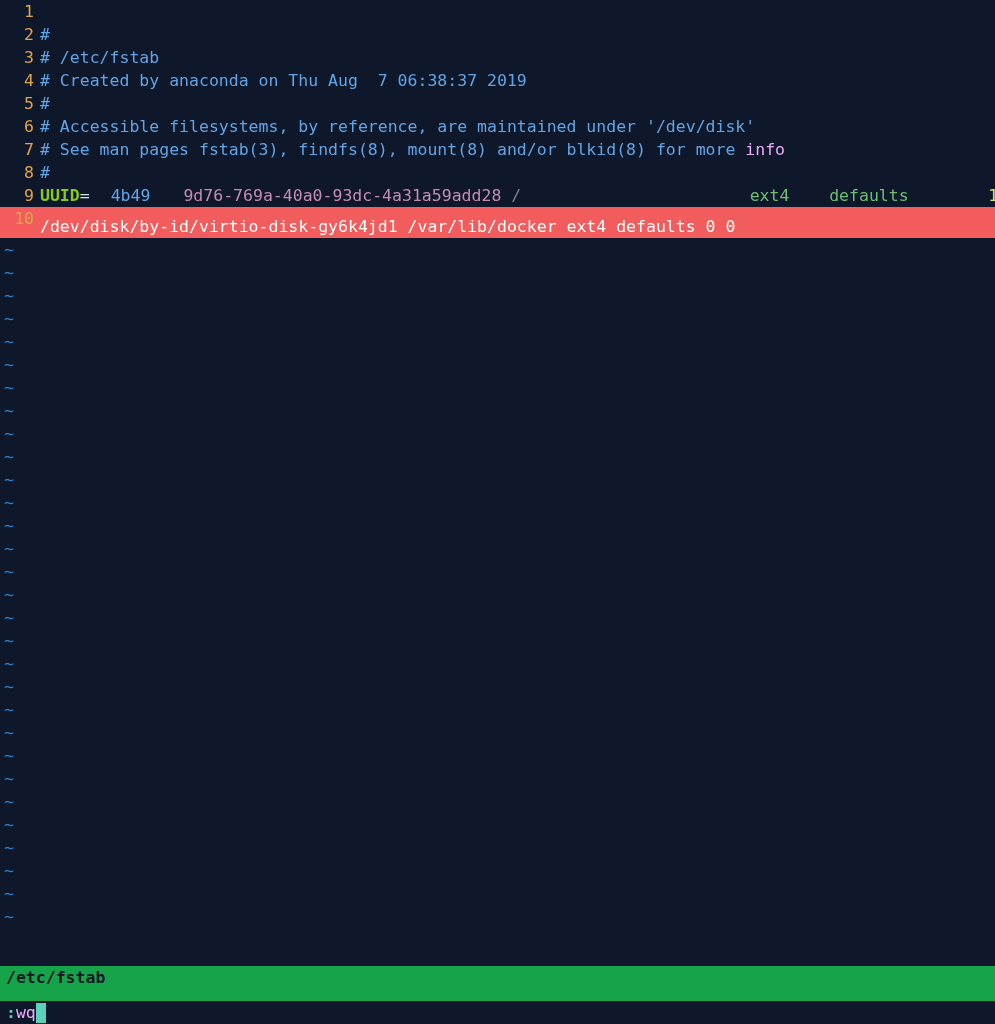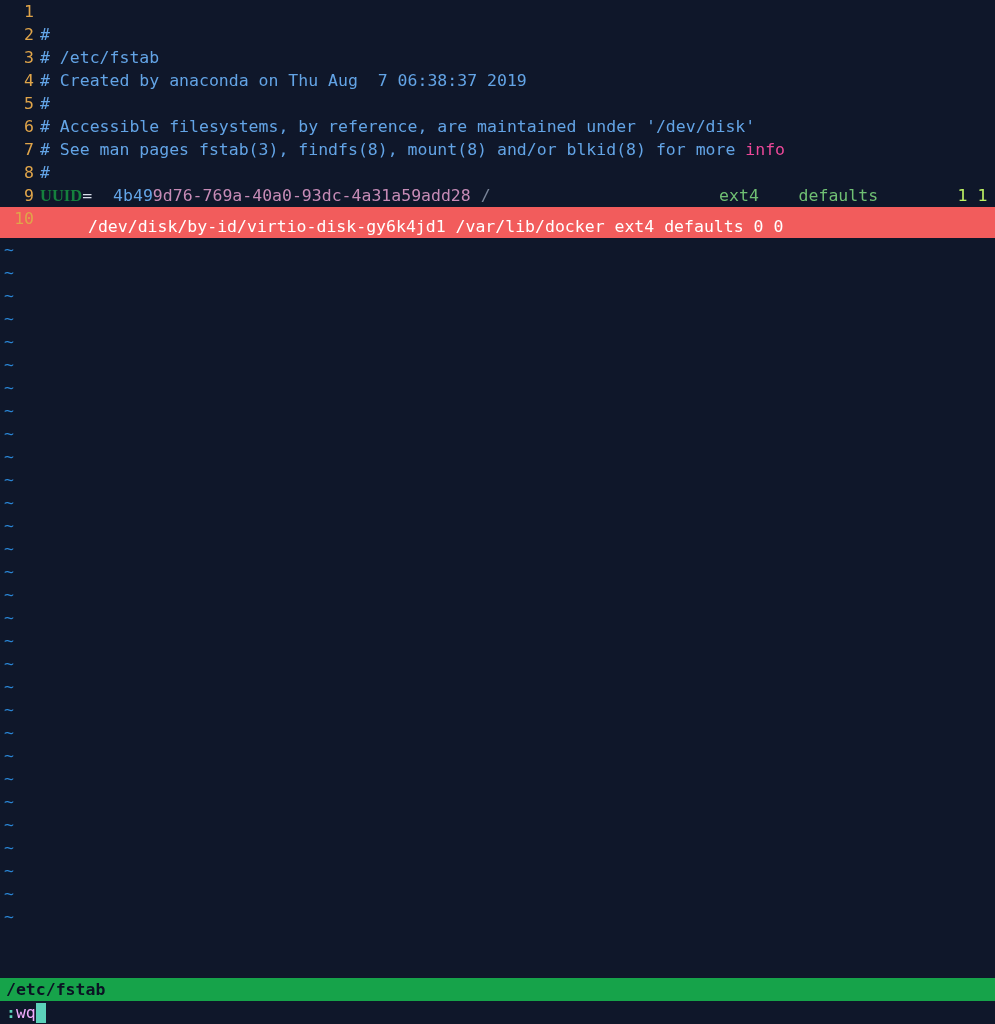--- a/index.html
+++ b/index.html
@@ -30,45 +30,44 @@
     text-align: right;
     padding-right: 6px;
     color: #e0a54a;
     flex-shrink: 0;
   }
   .code {
     flex: 1;
     color: #d8dee9;
   }
   .comment { color: #63a4e6; }
-  .keyword-info { color: #ec4899; margin-top: 36px; }
-  .uuid-key { color: #15803d; font-weight: bold; font-family: Liberation Serif, serif; }
+  .keyword-info { color: #f0abfc; margin-top: 36px; }
+  .uuid-key { color: #84cc16; font-weight: bold; }
   .uuid-eq  { color: #d8dee9; }
   .uuid-val1 { color: #63a4e6; margin-left: 21px; }
-  .uuid-val2 { color: #c68bb6; }
+  .uuid-val2 { color: #c68bb6; padding-left: 33px; }
   .fs-root   { color: #7a859a; }
   .fs-type   { color: #6fbf73; }
   .fs-opts   { color: #6fbf73; margin-top: 32px; }
   .fs-dump   { color: #bef264; }
   .hl-line {
     background: #f25c5c;
     color: #ffffff;
     padding-left: 0;
-    gap: 48px;
   }
   .hl-line .code { color: #ffffff; margin-top: 8px; }
   .tilde-line {
     color: #2a86d6;
     padding-left: 4px;
   }
   .statusbar {
     background: #16a34a;
     color: #0b1324;
     font-weight: bold;
-    height: 23px;
+    height: 35px;
     padding-left: 6px;
     white-space: pre;
   }
   .cmdline {
     background: #0f172a;
     height: 23px;
     display: flex;
     align-items: center;
     padding-left: 6px;
   }

